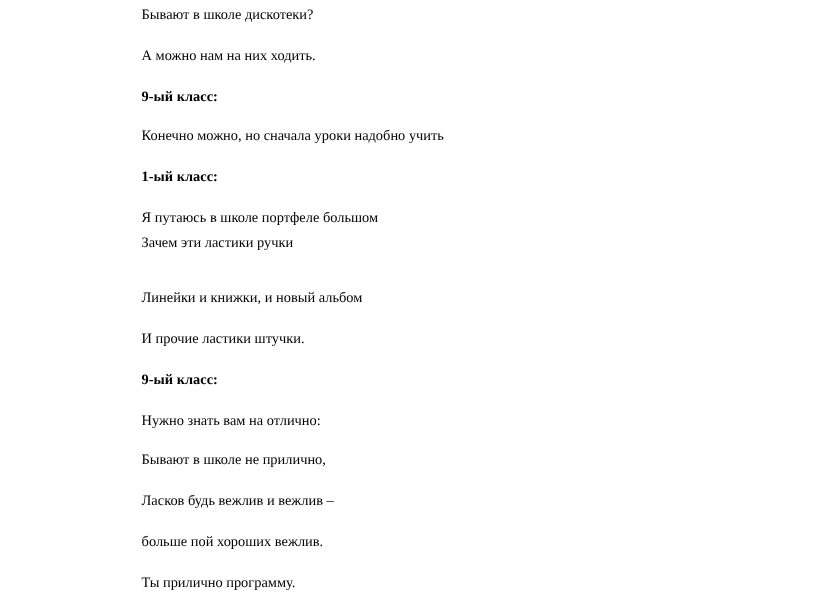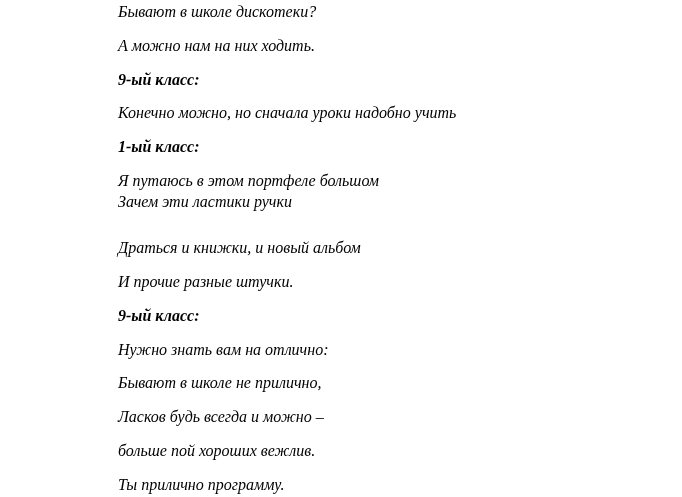--- a/index.html
+++ b/index.html
@@ -15,46 +15,45 @@
       font-family: "Liberation Serif", "DejaVu Serif", serif;
       color: #000000;
     }
     .doc {
       position: absolute;
       left: 118px;
       top: 0;
       width: 560px;
     }
     .line {
-      font-size: 16px;
+      font-size: 12px;
       line-height: 18px;
       height: 18px;
       margin: 0;
       white-space: nowrap;
       position: absolute;
       left: 0;
-      font-style: italic;
     }
     .line.bold {
       font-weight: bold;
       text-align: center;
     }
   </style>
 </head>
 <body>
 
 <div class="doc">
   <p class="line" style="top:3px">Бывают в школе дискотеки?</p>
   <p class="line" style="top:37px">А можно нам на них ходить.</p>
   <p class="line bold" style="top:71px">9-ый класс:</p>
   <p class="line" style="top:104px">Конечно можно, но сначала уроки надобно учить</p>
   <p class="line bold" style="top:138px">1-ый класс:</p>
-  <p class="line" style="top:172px">Я путаюсь в этом портфеле большом</p>
+  <p class="line" style="top:172px">Я путаюсь в школе портфеле большом</p>
   <p class="line" style="top:193px">Зачем эти ластики ручки</p>
-  <p class="line" style="top:239px">Драться и книжки, и новый альбом</p>
-  <p class="line" style="top:273px">И прочие разные штучки.</p>
+  <p class="line" style="top:239px">Линейки и книжки, и новый альбом</p>
+  <p class="line" style="top:273px">И прочие ластики штучки.</p>
   <p class="line bold" style="top:307px">9-ый класс:</p>
   <p class="line" style="top:341px">Нужно знать вам на отлично:</p>
   <p class="line" style="top:374px">Бывают в школе не прилично,</p>
-  <p class="line" style="top:408px">Ласков будь всегда и можно –</p>
+  <p class="line" style="top:408px">Ласков будь вежлив и вежлив –</p>
   <p class="line" style="top:442px">больше пой хороших вежлив.</p>
   <p class="line" style="top:476px">Ты прилично программу.</p>
 </div>
 
 </body></html>

